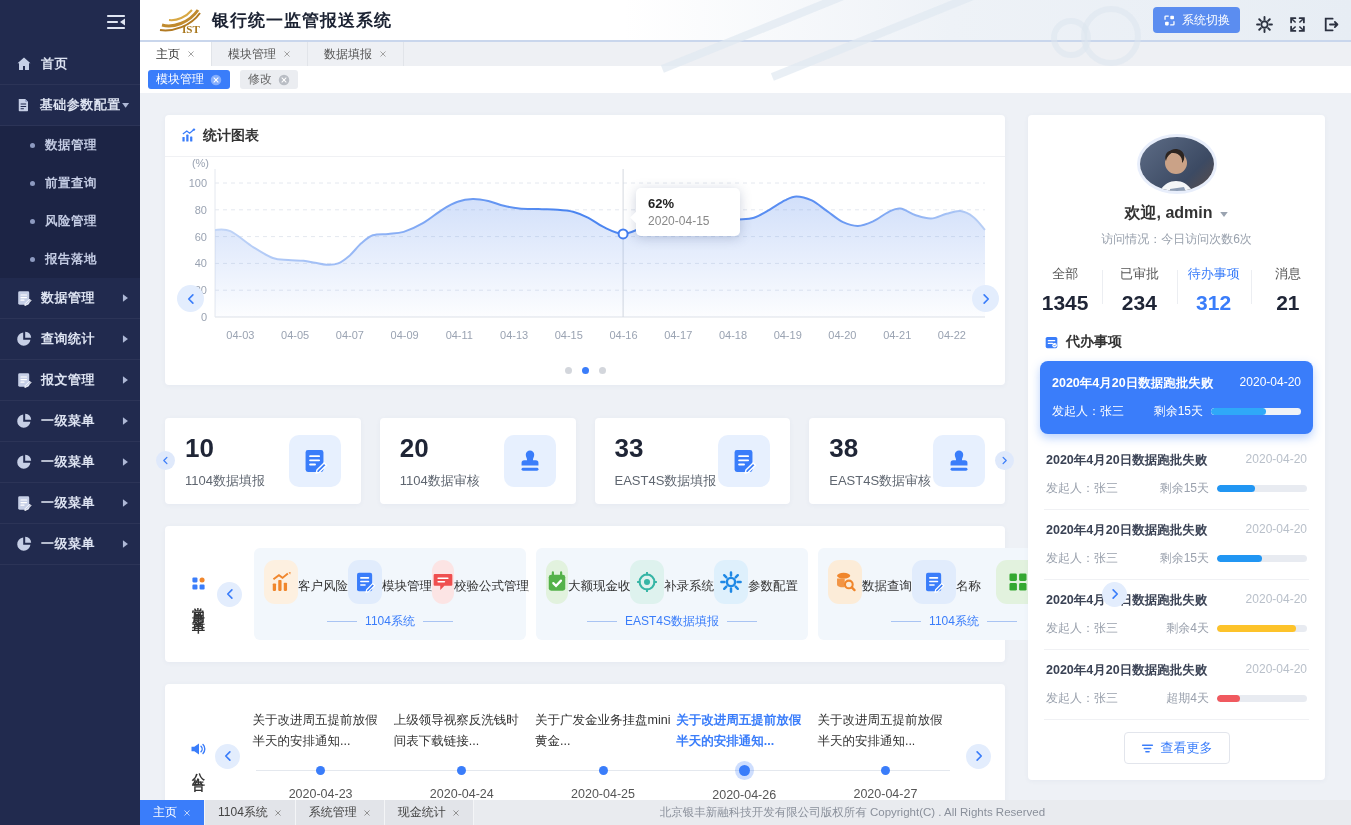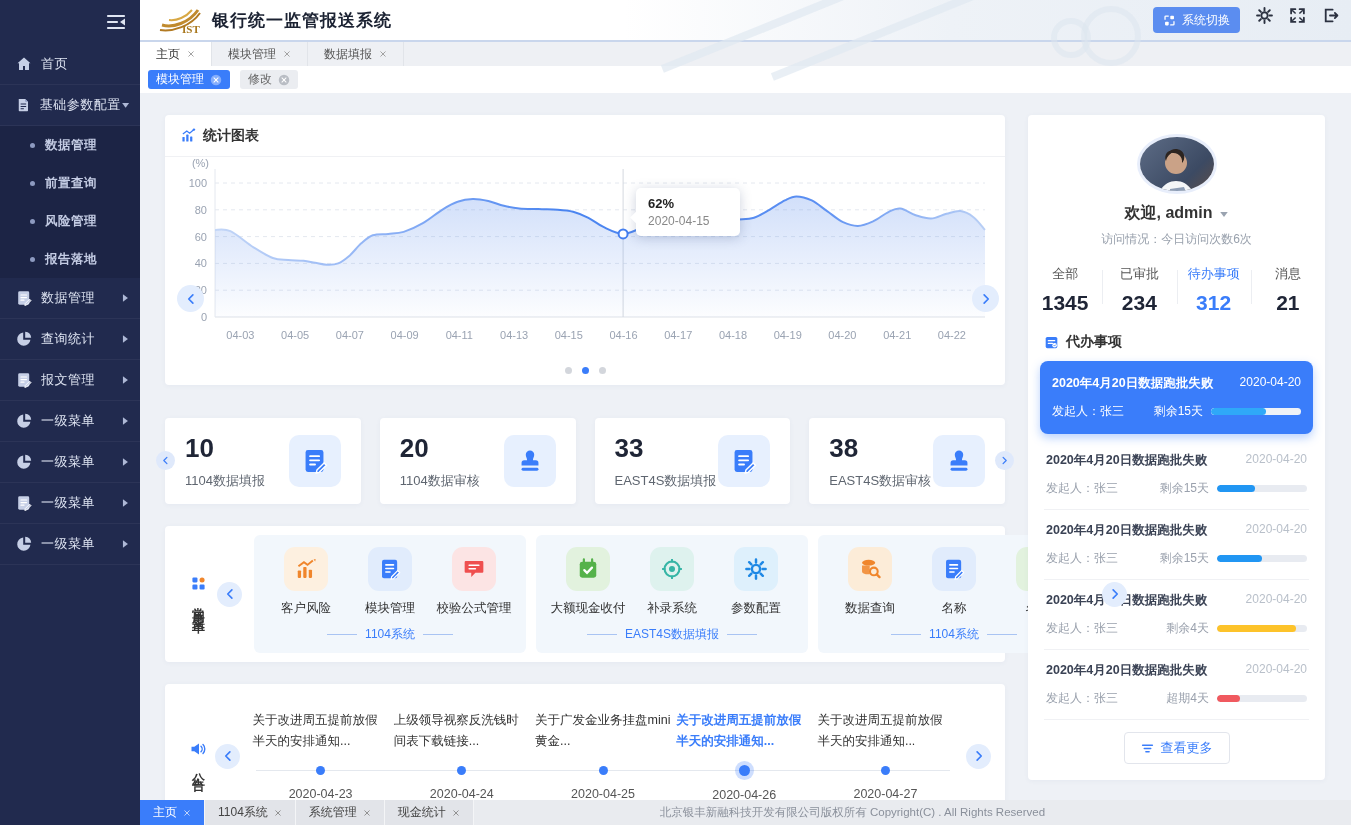--- a/index.html
+++ b/index.html
@@ -10,38 +10,38 @@
   .ico{display:inline-flex;align-items:center;justify-content:center}
   .ico svg{width:100%;height:100%}
 
   
   .sidebar{position:absolute;left:0;top:0;width:140px;height:825px;background:#212a4e;z-index:5}
   .burger-row{height:44px;display:flex;align-items:center;justify-content:flex-end;padding-right:14px}
   .burger{width:20px;height:16px;color:#dfe5f2}
   .s-item{height:41px;display:flex;align-items:center;padding:0 10px 0 16px;color:#dde3f1;font-size:13px;position:relative;border-bottom:1px solid rgba(255,255,255,.05)}
   .s-item .s-ico{width:16px;height:16px;margin-right:9px;color:#c6cfe6}
   .s-item .s-ico:empty{display:none}
-  .s-item .s-label{flex:1;white-space:nowrap;font-weight:normal;letter-spacing:.5px}
+  .s-item .s-label{flex:1;white-space:nowrap;font-weight:bold;letter-spacing:.5px}
   .s-item .s-caret{width:10px;height:10px;color:#aeb8d6}
   .s-item .s-caret:empty{display:none}
   .s-item.sub{background:#1c2445;padding-left:30px;font-size:12.5px;color:#c3cbe3;border-bottom:none;height:38px}
   .s-item.sub .s-label{font-weight:bold}
   .s-item.sub::before{content:"";width:5px;height:5px;border-radius:50%;background:#8d9ac0;margin-right:10px}
 
   
   .topbar{position:absolute;left:140px;top:0;right:0;height:42px;background:#fff;border-bottom:2px solid #c9d6ec;display:flex;align-items:center;padding:0 12px 0 18px;z-index:4}
   .topbar .photo{position:absolute;left:40%;top:0;right:0;bottom:0;background:linear-gradient(90deg,rgba(255,255,255,0) 0%,#eef2f7 45%,#e7edf4 100%);pointer-events:none}
   .photo i{position:absolute;border-radius:50%;border:6px solid #dde6ef;opacity:.55}
   .photo i.c1{width:60px;height:60px;right:210px;top:6px}
   .photo i.c2{width:40px;height:40px;right:260px;top:18px}
   .photo b{position:absolute;width:230px;height:8px;background:#dfe8f1;transform:rotate(-22deg);opacity:.7}
   .photo b.l1{left:30px;top:22px}.photo b.l2{left:140px;top:30px}
   .logo{width:46px;height:30px;margin-right:8px;flex:none}
   .app-title{font-size:17px;font-weight:bold;color:#1b2232;letter-spacing:1px;z-index:1}
-  .topbar-right{margin-left:auto;display:flex;align-items:flex-start;gap:16px;z-index:1}
+  .topbar-right{margin-left:auto;display:flex;align-items:flex-end;gap:16px;z-index:1}
   .switch-btn{background:#5b8df0;color:#fff;font-size:12px;border:none;border-radius:4px;height:26px;padding:0 10px;display:flex;align-items:center;gap:6px}
   .switch-btn .ico{width:13px;height:13px;color:#fff}
   .hd-ico{width:17px;height:17px;color:#2b3140}
 
   
   .tabsbar{position:absolute;left:140px;top:42px;right:0;height:24px;background:#eef0f4;display:flex;align-items:stretch;z-index:3}
   .t-tab{display:flex;align-items:center;gap:7px;padding:0 16px;font-size:12px;color:#555;border-right:1px solid #e1e4e9}
   .t-tab .ico{width:8px;height:8px;color:#999}
   .t-tab.active{background:#fff;color:#333}
   .chipsrow{position:absolute;left:140px;top:66px;right:0;height:27px;background:#fff;display:flex;align-items:center;gap:10px;padding:0 8px;z-index:3}
@@ -86,21 +86,21 @@
 
   
   .menu-card{margin-top:22px;height:136px;display:flex;align-items:center;padding:0 14px 0 20px;position:relative}
   .rail{display:flex;flex-direction:column;align-items:center;gap:6px;width:26px;flex:none}
   .rail .ico{width:15px;height:15px}
   .rail-text{writing-mode:vertical-rl;text-orientation:upright;font-size:13px;color:#333;letter-spacing:4px;font-weight:bold}
   .menu-card .nav-circle, .notice-card .nav-circle{position:static;width:25px;height:25px;flex:none}
   .qm-groups{flex:1;display:flex;gap:10px;margin:0 12px}
   .qm-group{flex:1;background:#f2f7fc;border-radius:6px;padding:12px 10px 10px}
   .qm-items{display:flex;justify-content:space-around}
-  .qm-item{display:flex;flex-direction:column;align-items:center;width:84px}
+  .qm-item{display:flex;flex-direction:row;align-items:center;width:84px}
   .qm-ico{width:44px;height:44px;border-radius:11px;display:flex;align-items:center;justify-content:center}
   .qm-ico svg{width:22px;height:22px}
   .qm-label{font-size:12.5px;color:#333;margin-top:9px;white-space:nowrap}
   .qm-sys{display:flex;align-items:center;justify-content:center;gap:8px;margin-top:9px;font-size:12px;color:#3a7dfa}
   .qm-sys .dash{width:30px;height:1px;background:#a9c4f3}
 
   
   .notice-card{margin-top:22px;height:144px;display:flex;align-items:center;padding:0 14px 0 20px}
   .timeline{flex:1;position:relative;display:flex;margin:0 10px;height:100px}
   .tl-line{position:absolute;left:6px;right:6px;top:64px;height:1px;background:#e4e8ee}

